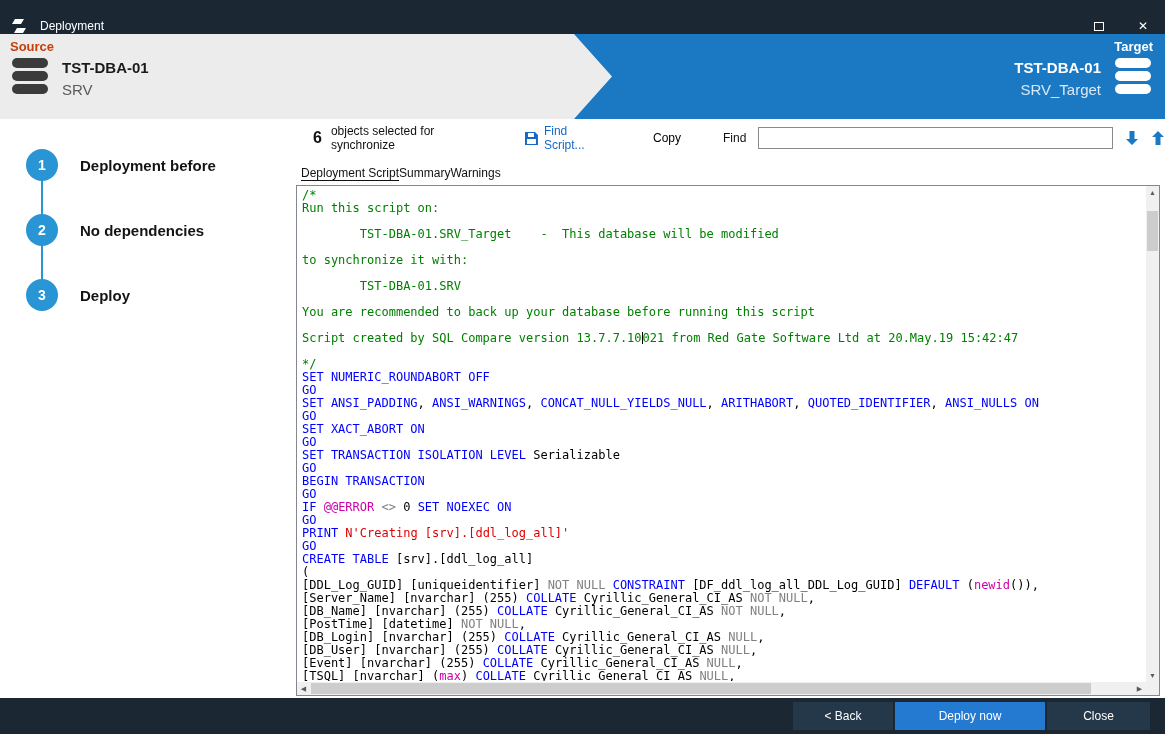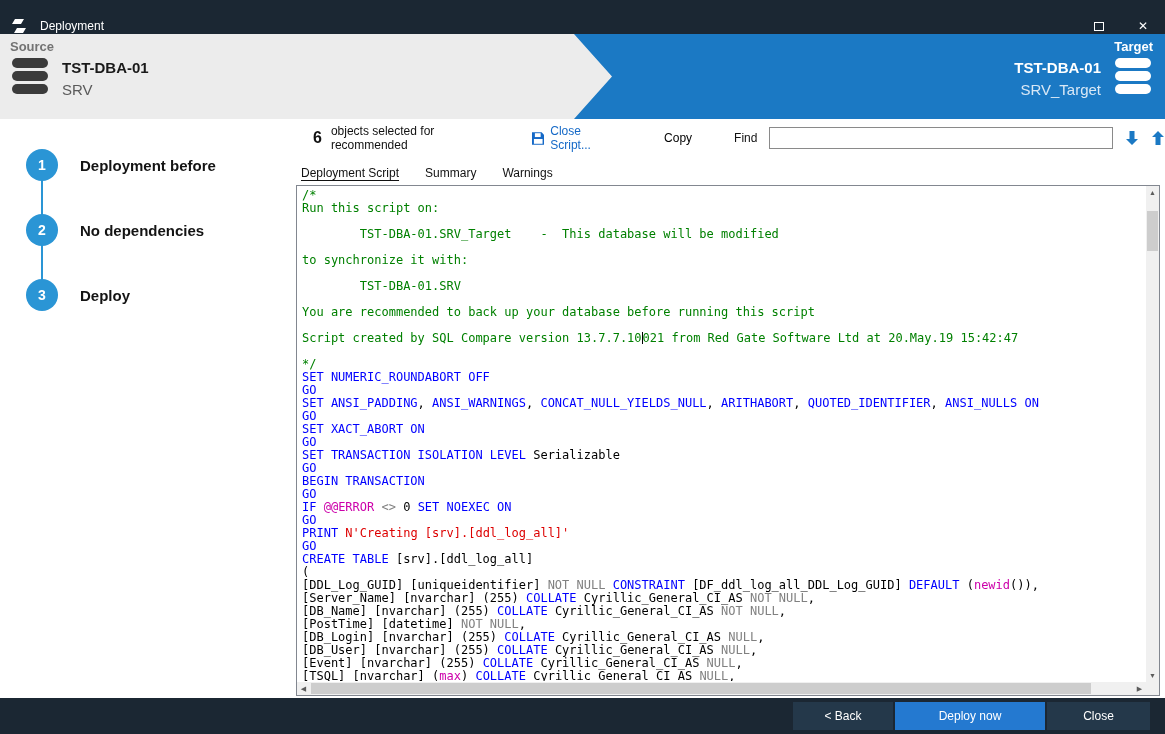--- a/index.html
+++ b/index.html
@@ -13,21 +13,21 @@
   .win-title { margin-left:12px; font-size:12px; color:#fff; }
   .tb-spacer { flex:1; }
   .tb-btn { width:44px; height:34px; background:transparent; border:none; color:#fff; font-size:12px; display:flex; align-items:center; justify-content:center; cursor:pointer; }
   .max-glyph { display:inline-block; width:10px; height:9px; border:1px solid #fff; }
 
   
   .banner { position:absolute; top:34px; left:0; right:0; height:85px; background:#ececec; overflow:hidden; }
   .banner-blue { position:absolute; left:574px; top:0; bottom:0; right:0; background:#1b79c4;
                  clip-path:polygon(0 0, 100% 0, 100% 100%, 0 100%, 38px 50%); }
   .src { position:absolute; left:10px; top:5px; z-index:2; }
-  .panel-label { font-weight:bold; font-size:13px; color:#737373; }
+  .panel-label { font-weight:bold; font-size:13px; color:#c2410c; }
   .src-row { display:flex; align-items:center; gap:12px; margin-top:3px; }
   .db-icon { flex:0 0 auto; }
   .server-name { font-weight:bold; font-size:15px; color:#1a1a1a; }
   .db-name { font-size:15px; color:#5a5a5a; margin-top:5px; }
   .tgt { position:absolute; right:12px; top:5px; z-index:2; text-align:right; color:#fff; }
   .tgt .panel-label { color:#fff; }
   .tgt-row { display:flex; align-items:center; justify-content:flex-end; gap:12px; margin-top:3px; }
   .tgt .server-name { color:#fff; }
   .tgt .db-name { color:#d9e8f6; }
 
@@ -46,21 +46,21 @@
   
   .main { flex:1; position:relative; }
   .toolbar { position:absolute; top:0; left:0; right:0; height:38px; display:flex; align-items:center; padding-left:18px; font-size:12px; color:#111; }
   .obj-count { font-size:16px; font-weight:bold; margin-right:9px; }
   .save-link { display:flex; align-items:center; gap:6px; color:#1569c7; margin-left:24px; cursor:pointer; }
   .copy-link { color:#000000; margin-left:42px; cursor:pointer; }
   .find-label { margin-left:42px; }
   .find-input { margin-left:12px; width:356px; height:22px; border:1px solid #8a8a8a; font-size:12px; padding:0 5px; font-family:"Liberation Sans",sans-serif; }
   .find-arrow { background:none; border:none; cursor:pointer; display:flex; align-items:center; margin-left:12px; }
 
-  .tabs { position:absolute; top:40px; left:6px; height:26px; display:flex; gap:26px; align-items:flex-end; padding-bottom:5px; font-size:12px; }
+  .tabs { position:absolute; top:40px; left:6px; height:26px; display:flex; align-items:flex-end; padding-bottom:5px; font-size:12px; }
   .tab { color:#111; cursor:pointer; }
   .tab.active { text-decoration:underline; text-underline-offset:3px; }
 
   
   .script-box { position:absolute; top:66px; left:1px; right:5px; bottom:2px; border:1px solid #828790; background:#fff; }
   .code { position:absolute; top:0; left:0; right:14px; bottom:14px; overflow:hidden;
           font-family:"DejaVu Sans Mono", monospace; font-size:12px; line-height:13px; white-space:pre; padding:3px 0 0 5px; }
   .code-line { height:13px; }
   .caret { display:inline-block; width:0; border-left:1px solid #000; height:12px; vertical-align:-2px; }
 
@@ -155,29 +155,29 @@
       <div class="step s2">
         <span class="step-circle">3</span>
         <span class="step-label">Deploy</span>
       </div>
     </div>
 
     <div class="main">
 
       <div class="toolbar">
         <span class="obj-count">6</span>
-        <span class="obj-label">objects selected for recommended</span>
+        <span class="obj-label">objects selected for synchronize</span>
 
         <span class="save-link">
           <svg width="13" height="13" viewBox="0 0 13 13" aria-hidden="true">
             <path d="M0 0 h10 l3 3 v10 h-13 z" fill="#1569c7"></path>
             <rect x="3" y="1" width="6" height="4" fill="#ffffff"></rect>
             <rect x="2" y="7" width="9" height="5" fill="#ffffff"></rect>
           </svg>
-          <span>Close Script...</span>
+          <span>Find Script...</span>
         </span>
 
         <span class="copy-link">Copy</span>
 
         <span class="find-label">Find</span>
         <input class="find-input" type="text" value="" style="">
 
         <button class="find-arrow">
           <svg width="14" height="16" viewBox="0 0 14 16" aria-hidden="true">
             <path d="M4.5 1 h5 v8 h3.5 L7 15 L1 9 h3.5 z" fill="#1b79c4"></path>

